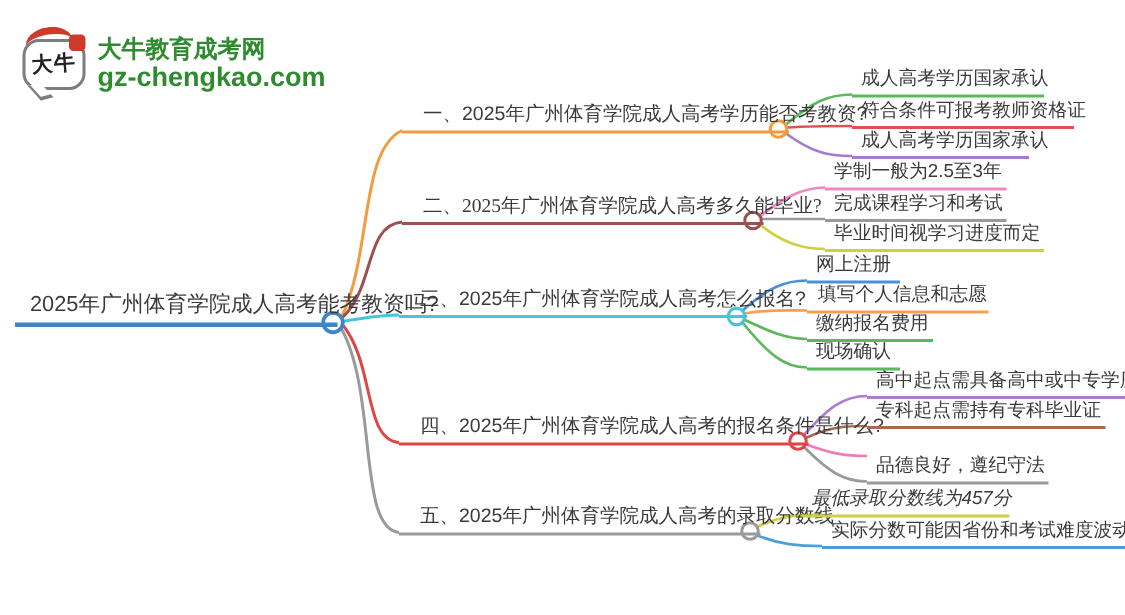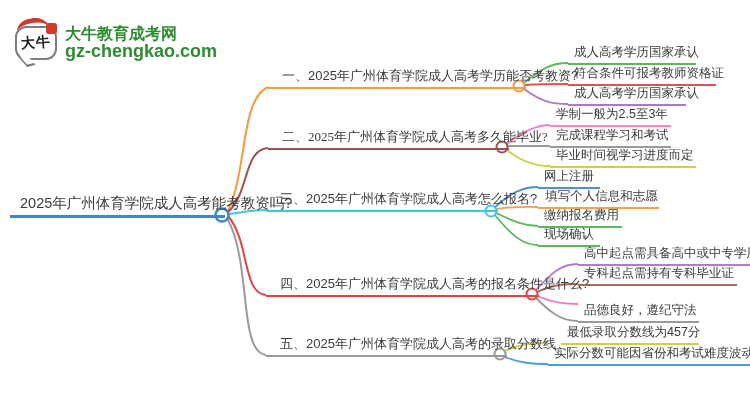--- a/index.html
+++ b/index.html
@@ -101,16 +101,16 @@
   <div class="mm-label child-label" style="left: 538px; top: 189px; width: 115px; border-bottom-color: rgb(245, 160, 80); text-align: center;">填写个人信息和志愿</div>
   <div class="mm-label child-label" style="left: 538px; top: 208px; width: 78px; border-bottom-color: rgb(92, 184, 92);">缴纳报名费用</div>
   <div class="mm-label child-label" style="left: 538px; top: 227px; width: 56px; border-bottom-color: rgb(92, 184, 92);">现场确认</div>
 
   <div class="mm-label branch-label" style="left: 266px; top: 275px; width: 259px; border-bottom-color: rgb(224, 68, 68);">四、2025年广州体育学院成人高考的报名条件是什么?</div>
   <div class="mm-label child-label" style="left: 578px; top: 246px; width: 178px; border-bottom-color: rgb(176, 124, 208);">高中起点需具备高中或中专学历</div>
   <div class="mm-label child-label" style="left: 578px; top: 266px; width: 153px; border-bottom-color: rgb(165, 106, 82);">专科起点需持有专科毕业证</div>
   <div class="mm-label child-label" style="left: 578px; top: 303px; width: 115px; border-bottom-color: rgb(154, 154, 154);">品德良好，遵纪守法</div>
 
   <div class="mm-label branch-label" style="left: 266px; top: 335px; width: 227px; border-bottom-color: rgb(154, 154, 154);">五、2025年广州体育学院成人高考的录取分数线</div>
-  <div class="mm-label child-label" style="left: 561px; top: 325px; width: 132px; border-bottom-color: rgb(205, 208, 69);">最低录取分数线为457分</div>
+  <div class="mm-label child-label" style="left: 535px; top: 325px; width: 132px; border-bottom-color: rgb(205, 208, 69); font-style: italic;">最低录取分数线为457分</div>
   <div class="mm-label child-label" style="left: 548px; top: 346px; width: 200px; border-bottom-color: rgb(74, 159, 217);">实际分数可能因省份和考试难度波动</div>
 
 </div>
 
 </body></html>

